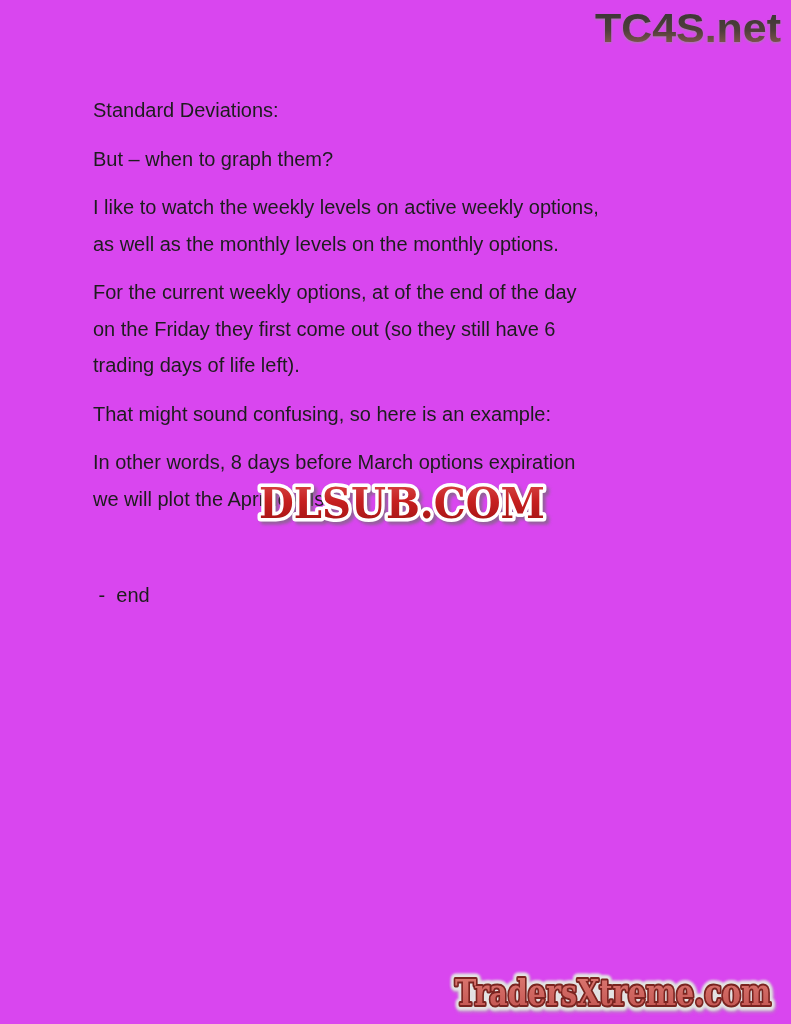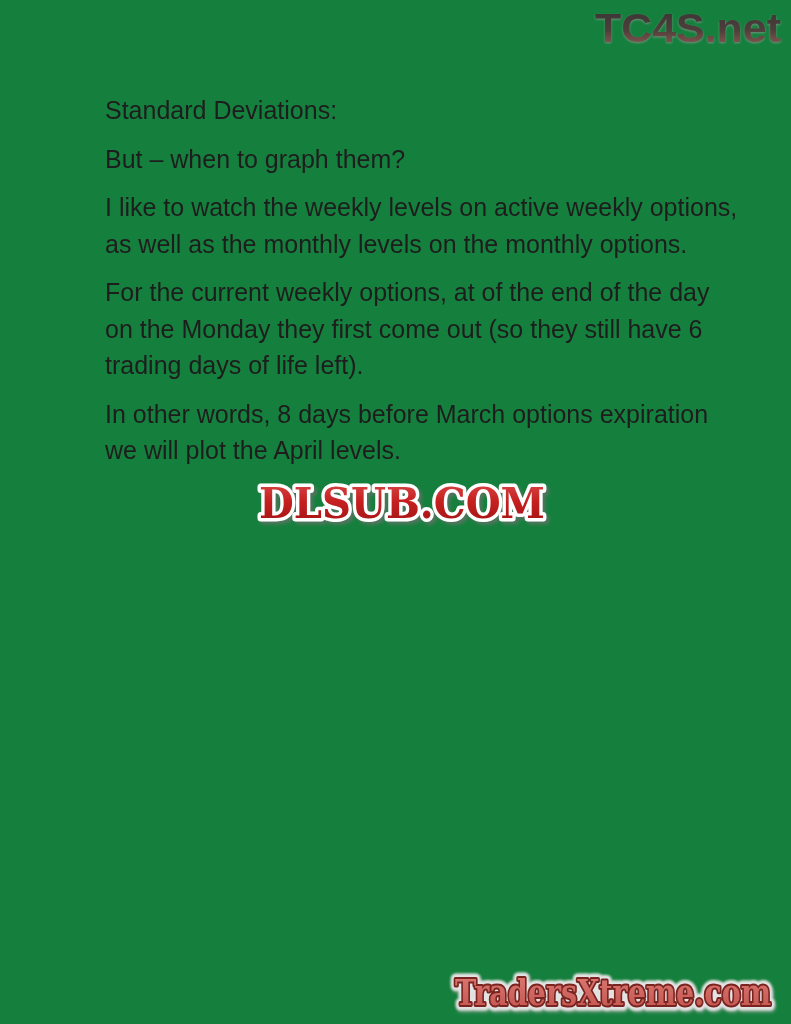--- a/index.html
+++ b/index.html
@@ -5,38 +5,37 @@
   html, body { margin: 0; padding: 0; }
   body {
     width: 791px; height: 1024px;
     background: #ffffff;
     font-family: "Liberation Sans", sans-serif;
     position: relative;
     overflow: hidden;
   }
   .page {
     position: absolute; inset: 0;
-    background: #15803d;
+    background: #d946ef;
   }
   
   .tc4s-logo {
     position: absolute; top: 2px; right: 5px;
     filter: drop-shadow(0 1px 1px rgba(150,150,150,0.75));
   }
   .tc4s-logo text {
     font-family: "Liberation Sans", sans-serif;
     font-weight: bold;
   }
   
   .content {
     position: absolute; left: 93px; top: 92px; width: 640px;
-    font-size: 25px; line-height: 36.5px;
+    font-size: 20px; line-height: 36.5px;
     color: #1d1d1d;
     z-index: 1;
-    margin-left: 12px;
   }
   .para { white-space: pre-wrap; margin: 0 0 12px 0; }
   .para-end { margin-top: 60px; }
   
   .watermark {
     position: absolute; left: 250px; top: 472px;
     z-index: 2;
     filter: drop-shadow(3px 3px 1.5px rgba(110,110,110,0.65));
   }
   .watermark text {
@@ -71,24 +70,26 @@
     </defs>
     <text x="98" y="40" text-anchor="middle" font-size="41" fill="url(#tcgrad)" textLength="186" lengthAdjust="spacingAndGlyphs">TC4S.net</text>
   </svg>
 
   <div class="content">
     <div class="para">Standard Deviations:</div>
     <div class="para">But – when to graph them?</div>
     <div class="para">I like to watch the weekly levels on active weekly options,
 as well as the monthly levels on the monthly options.</div>
     <div class="para">For the current weekly options, at of the end of the day
-on the Monday they first come out (so they still have 6
+on the Friday they first come out (so they still have 6
 trading days of life left).</div>
+    <div class="para">That might sound confusing, so here is an example:</div>
     <div class="para">In other words, 8 days before March options expiration
 we will plot the April levels.</div>
+    <div class="para para-end"> -  end</div>
   </div>
 
   <svg class="watermark" width="305" height="62" viewBox="0 0 305 62">
     <defs>
       <linearGradient id="wmgrad" x1="0" y1="0" x2="0" y2="1">
         <stop offset="0" stop-color="#d94c4c"></stop>
         <stop offset="0.45" stop-color="#c62020"></stop>
         <stop offset="1" stop-color="#9e1212"></stop>
       </linearGradient>
     </defs>

